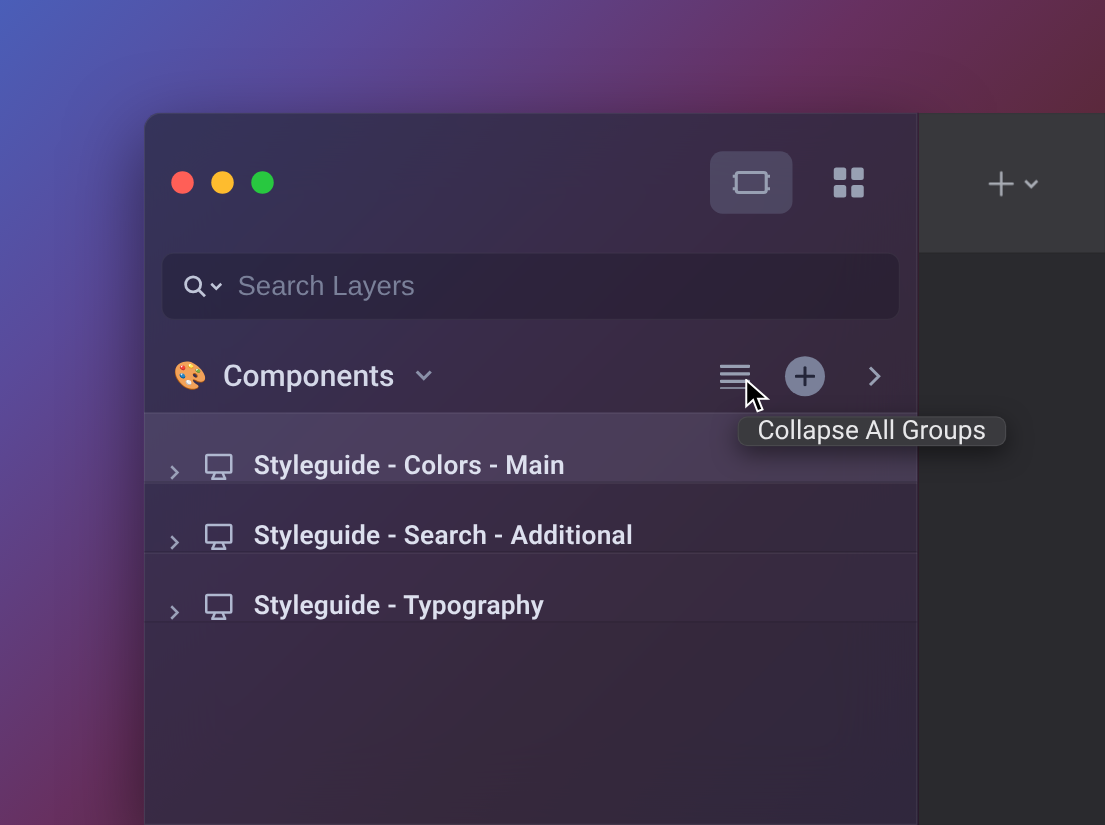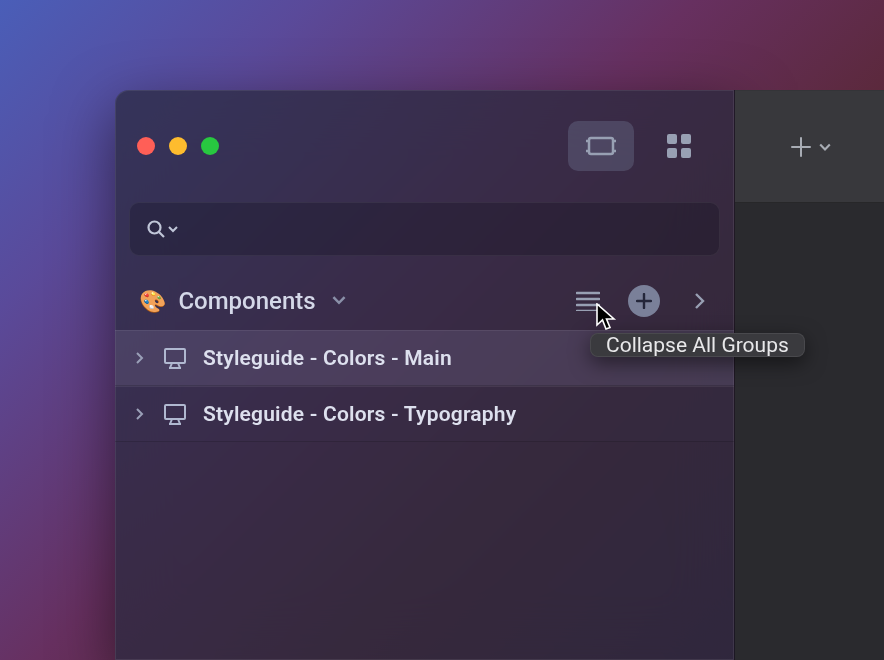--- a/index.html
+++ b/index.html
@@ -110,22 +110,22 @@
   .section-action.plus {
     background: #7a8099;
     color: #24263a;
   }
   .layers { }
   .layer-row {
     height: 56px;
     border-top: 1px solid rgba(255,255,255,0.07);
     border-bottom: 1px solid rgba(0,0,0,0.15);
     display: flex;
-    align-items: center;
-    padding: 16px 18px;
+    align-items: flex-end;
+    padding: 0 18px;
     gap: 14px;
     color: #d4d8e8;
     background: rgba(80,70,100,0.10);
   }
   .layer-row:nth-child(2n){ background: rgba(80,70,100,0.04);}
   .layer-row.selected {
     background: rgba(130,120,160,0.25);
   }
   .disclosure { color: #9aa0b8; width: 14px; display:flex; justify-content:center;}
   .artboard-icon { color: #b0b8d0; display:flex; align-items:center;}
@@ -190,20 +190,21 @@
   <div class="searchbar">
     <span class="search-icon-wrap">
       <svg width="20" height="20" viewBox="0 0 20 20" fill="none" stroke="currentColor" stroke-width="2.2">
         <circle cx="8.5" cy="8.5" r="6"></circle>
         <line x1="13" y1="13" x2="18" y2="18"></line>
       </svg>
       <svg width="10" height="10" viewBox="0 0 10 10" fill="none" stroke="currentColor" stroke-width="2">
         <polyline points="1,3 5,7 9,3"></polyline>
       </svg>
     </span>
+    <input class="search-input" placeholder="Search Layers" style="">
   </div>
 
   <div class="section-header">
     <span class="section-icon">🎨</span>
     <span class="section-title">Components</span>
     <span class="section-chevron">
       <svg width="14" height="14" viewBox="0 0 10 10" fill="none" stroke="currentColor" stroke-width="1.8">
         <polyline points="1,3 5,7 9,3"></polyline>
       </svg>
     </span>
@@ -253,21 +254,37 @@
           </svg>
       </span>
       <span class="artboard-icon">
         <svg width="28" height="24" viewBox="0 0 28 24" fill="none" stroke="currentColor" stroke-width="2">
           <rect x="4" y="3" width="20" height="14" rx="1"></rect>
           <line x1="8" y1="22" x2="20" y2="22"></line>
           <line x1="11" y1="17" x2="9" y2="22"></line>
           <line x1="17" y1="17" x2="19" y2="22"></line>
         </svg>
       </span>
-      <span class="layer-label">Styleguide - Colors - Typography</span>
+      <span class="layer-label">Styleguide - Search - Additional</span>
+    </div>
+    <div class="layer-row">
+      <span class="disclosure">
+        <svg width="10" height="14" viewBox="0 0 10 14" fill="none" stroke="currentColor" stroke-width="2">
+            <polyline points="2,2 7,7 2,12"></polyline>
+          </svg>
+      </span>
+      <span class="artboard-icon">
+        <svg width="28" height="24" viewBox="0 0 28 24" fill="none" stroke="currentColor" stroke-width="2">
+          <rect x="4" y="3" width="20" height="14" rx="1"></rect>
+          <line x1="8" y1="22" x2="20" y2="22"></line>
+          <line x1="11" y1="17" x2="9" y2="22"></line>
+          <line x1="17" y1="17" x2="19" y2="22"></line>
+        </svg>
+      </span>
+      <span class="layer-label">Styleguide - Typography</span>
     </div>
   </div>
 </div>
 
 <div class="right-panel">
   <div class="right-toolbar">
     <div class="plus-btn">
       <svg width="24" height="24" viewBox="0 0 24 24" stroke="currentColor" stroke-width="2" stroke-linecap="round">
         <line x1="12" y1="3" x2="12" y2="21"></line>
         <line x1="3" y1="12" x2="21" y2="12"></line>

